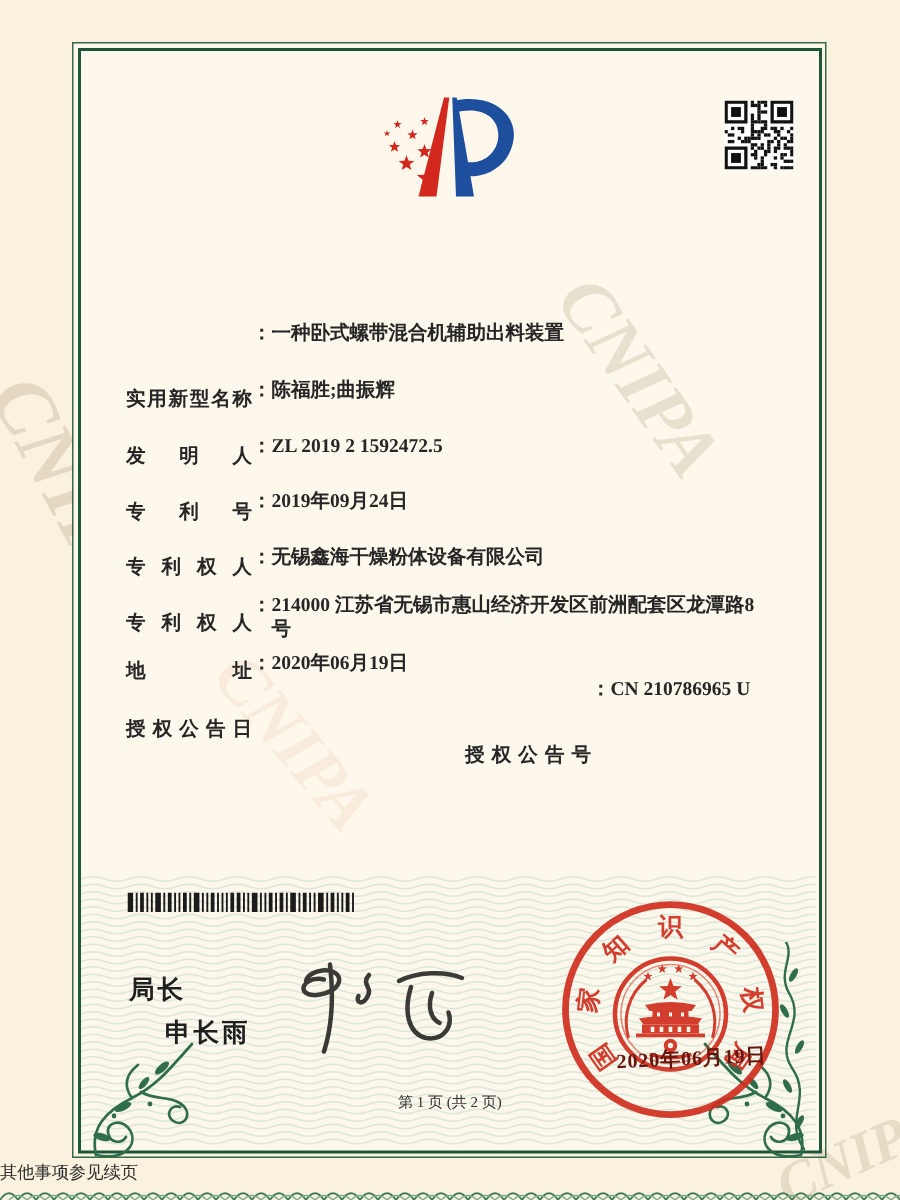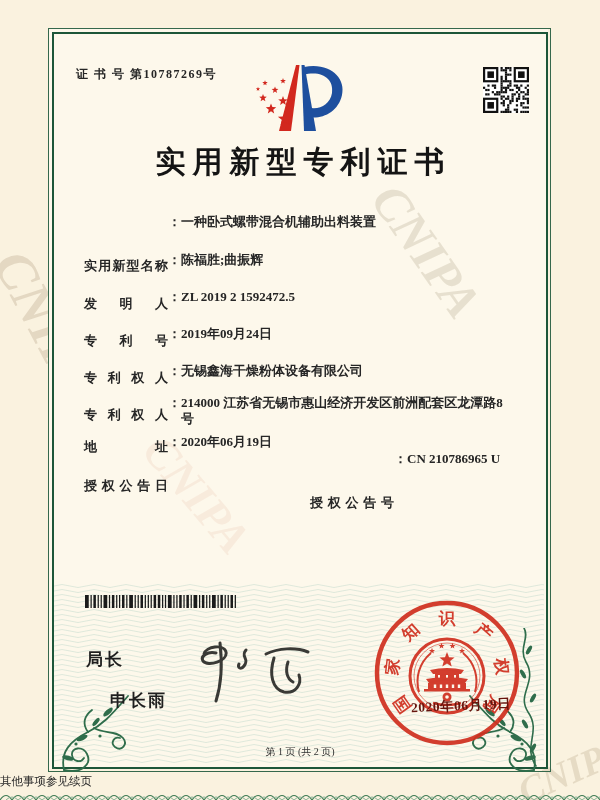--- a/index.html
+++ b/index.html
@@ -42,30 +42,30 @@
 
   
   .paras{position:absolute;left:82px;top:452px;width:441px;z-index:5;}
   .paras p{margin:0;font-size:12.5px;line-height:18.6px;text-align:justify;text-indent:2em;color:#222;}
 
   .barcode{position:absolute;left:85px;top:595px;z-index:5;}
   #barcode rect{fill:#1b1b1b;}
 
   .officer{position:absolute;left:86px;top:648px;z-index:5;font-family:"Liberation Sans",sans-serif;
            font-weight:700;font-size:17px;letter-spacing:2px;color:#1f1f1f;}
-  .officer-name{margin-top:18px;padding-left:24px;}
+  .officer-name{margin-top:6px;padding-left:24px;}
   .signature{position:absolute;left:180px;top:634px;z-index:5;}
 
   
   .seal{position:absolute;left:372px;top:598px;width:150px;height:150px;z-index:6;opacity:.93;}
   #ring-chars text{fill:#d03020;font-size:16.5px;font-weight:700;font-family:"Liberation Serif",serif;}
   .seal-date{position:absolute;left:376px;top:697px;width:170px;z-index:7;font-size:13.5px;font-weight:700;
              color:#66150e;transform:rotate(-2.5deg);letter-spacing:.5px;text-align:center;}
 
-  .page-info{position:absolute;left:0;top:745px;width:600px;text-align:center;font-size:10px;z-index:5;color:#333;}
+  .page-info{position:absolute;left:0;top:728px;width:600px;text-align:center;font-size:10px;z-index:5;color:#333;}
   .footer-note{position:absolute;left:0;top:774px;width:600px;text-align:left;font-size:11.5px;z-index:5;color:#2a2a2a;}
 
   
   .flourish{position:absolute;width:95px;height:95px;z-index:4;}
   .fl-left{left:38px;top:686px;}
   .fl-right{left:465px;top:686px;transform:scaleX(-1);}
   .vine{position:absolute;left:512px;top:628px;z-index:4;}
   .strip{position:absolute;left:0;top:790px;z-index:2;}
   #strip path{fill:none;stroke:#3f7c55;stroke-width:1.2;}
   #strip .l2{stroke:#7aa98b;stroke-width:.9;}
@@ -116,21 +116,20 @@
       <path d="M0,166 q8,-3 16,0 q8,3 16,0 q8,-3 16,0 q8,3 16,0 q8,-3 16,0 q8,3 16,0 q8,-3 16,0 q8,3 16,0 q8,-3 16,0 q8,3 16,0 q8,-3 16,0 q8,3 16,0 q8,-3 16,0 q8,3 16,0 q8,-3 16,0 q8,3 16,0 q8,-3 16,0 q8,3 16,0 q8,-3 16,0 q8,3 16,0 q8,-3 16,0 q8,3 16,0 q8,-3 16,0 q8,3 16,0 q8,-3 16,0 q8,3 16,0 q8,-3 16,0 q8,3 16,0 q8,-3 16,0 q8,3 16,0 q8,-3 16,0 q8,3 16,0"></path>
       <path d="M0,171 q8,-3 16,0 q8,3 16,0 q8,-3 16,0 q8,3 16,0 q8,-3 16,0 q8,3 16,0 q8,-3 16,0 q8,3 16,0 q8,-3 16,0 q8,3 16,0 q8,-3 16,0 q8,3 16,0 q8,-3 16,0 q8,3 16,0 q8,-3 16,0 q8,3 16,0 q8,-3 16,0 q8,3 16,0 q8,-3 16,0 q8,3 16,0 q8,-3 16,0 q8,3 16,0 q8,-3 16,0 q8,3 16,0 q8,-3 16,0 q8,3 16,0 q8,-3 16,0 q8,3 16,0 q8,-3 16,0 q8,3 16,0 q8,-3 16,0 q8,3 16,0"></path>
       <path d="M0,176 q8,-3 16,0 q8,3 16,0 q8,-3 16,0 q8,3 16,0 q8,-3 16,0 q8,3 16,0 q8,-3 16,0 q8,3 16,0 q8,-3 16,0 q8,3 16,0 q8,-3 16,0 q8,3 16,0 q8,-3 16,0 q8,3 16,0 q8,-3 16,0 q8,3 16,0 q8,-3 16,0 q8,3 16,0 q8,-3 16,0 q8,3 16,0 q8,-3 16,0 q8,3 16,0 q8,-3 16,0 q8,3 16,0 q8,-3 16,0 q8,3 16,0 q8,-3 16,0 q8,3 16,0 q8,-3 16,0 q8,3 16,0 q8,-3 16,0 q8,3 16,0"></path>
       <path d="M0,181 q8,-3 16,0 q8,3 16,0 q8,-3 16,0 q8,3 16,0 q8,-3 16,0 q8,3 16,0 q8,-3 16,0 q8,3 16,0 q8,-3 16,0 q8,3 16,0 q8,-3 16,0 q8,3 16,0 q8,-3 16,0 q8,3 16,0 q8,-3 16,0 q8,3 16,0 q8,-3 16,0 q8,3 16,0 q8,-3 16,0 q8,3 16,0 q8,-3 16,0 q8,3 16,0 q8,-3 16,0 q8,3 16,0 q8,-3 16,0 q8,3 16,0 q8,-3 16,0 q8,3 16,0 q8,-3 16,0 q8,3 16,0 q8,-3 16,0 q8,3 16,0"></path>
     </svg>
   <div class="wm wm3">CNIPA</div>
   <div class="wm wm4">CNIPA</div>
   <div class="frame-outer"></div>
   <div class="frame-inner"></div>
 
-  <div class="cert-no">证 书 号 第10787269号</div>
 
   <svg class="logo" width="95" height="72" viewBox="0 0 95 72">
     <polygon points="44,3 47.5,3 39,69 27,69" fill="#d2281e"></polygon>
     <polygon points="49.5,3 52.5,3 64,69 52,69" fill="#1e4f9e"></polygon>
     <path d="M52,5 C78,0 94,16 90,33 C86,52 66,59 53,54 L55,45 C66,49 78,43 80,31 C82,17 70,8 51,13 Z" fill="#1e4f9e"></path>
     <g id="logo-stars">
         <path d="M33.0,49.5L34.9,54.5L40.1,54.7L36.0,58.0L37.4,63.1L33.0,60.1L28.6,63.1L30.0,58.0L25.9,54.7L31.1,54.5Z" fill="#d2281e"></path>
         <path d="M19.0,41.5L20.4,45.1L24.2,45.3L21.2,47.7L22.2,51.4L19.0,49.3L15.8,51.4L16.8,47.7L13.8,45.3L17.6,45.1Z" fill="#d2281e"></path>
         <path d="M31.0,34.0L32.2,37.3L35.8,37.5L33.0,39.6L33.9,43.0L31.0,41.1L28.1,43.0L29.0,39.6L26.2,37.5L29.8,37.3Z" fill="#d2281e"></path>
         <path d="M11.0,32.0L12.0,34.6L14.8,34.8L12.6,36.5L13.4,39.2L11.0,37.7L8.6,39.2L9.4,36.5L7.2,34.8L10.0,34.6Z" fill="#d2281e"></path>
@@ -265,21 +264,20 @@
       <rect x="2.1904761904761907" y="2.1904761904761907" width="10.952380952380953" height="10.952380952380953" fill="#fff"></rect>
       <rect x="4.380952380952381" y="4.380952380952381" width="6.571428571428572" height="6.571428571428572" fill="#111"></rect>
       <rect x="30.66666666666667" y="0" width="15.333333333333336" height="15.333333333333336" fill="#111"></rect>
       <rect x="32.85714285714286" y="2.1904761904761907" width="10.952380952380953" height="10.952380952380953" fill="#fff"></rect>
       <rect x="35.04761904761905" y="4.380952380952381" width="6.571428571428572" height="6.571428571428572" fill="#111"></rect>
       <rect x="0" y="30.66666666666667" width="15.333333333333336" height="15.333333333333336" fill="#111"></rect>
       <rect x="2.1904761904761907" y="32.85714285714286" width="10.952380952380953" height="10.952380952380953" fill="#fff"></rect>
       <rect x="4.380952380952381" y="35.04761904761905" width="6.571428571428572" height="6.571428571428572" fill="#111"></rect>
     </svg>
 
-  <h1 class="title">实用新型专利证书</h1>
 
   <div class="fields">
     <div class="frow" style="top:0">
       <span class="flabel">实用新型名称</span><span class="colon">：</span><span class="fvalue">一种卧式螺带混合机辅助出料装置</span>
     </div>
     <div class="frow" style="top:38px">
       <span class="flabel">发明人</span><span class="colon">：</span><span class="fvalue">陈福胜;曲振辉</span>
     </div>
     <div class="frow" style="top:75px">
       <span class="flabel">专利号</span><span class="colon">：</span><span class="fvalue">ZL 2019 2 1592472.5</span>

